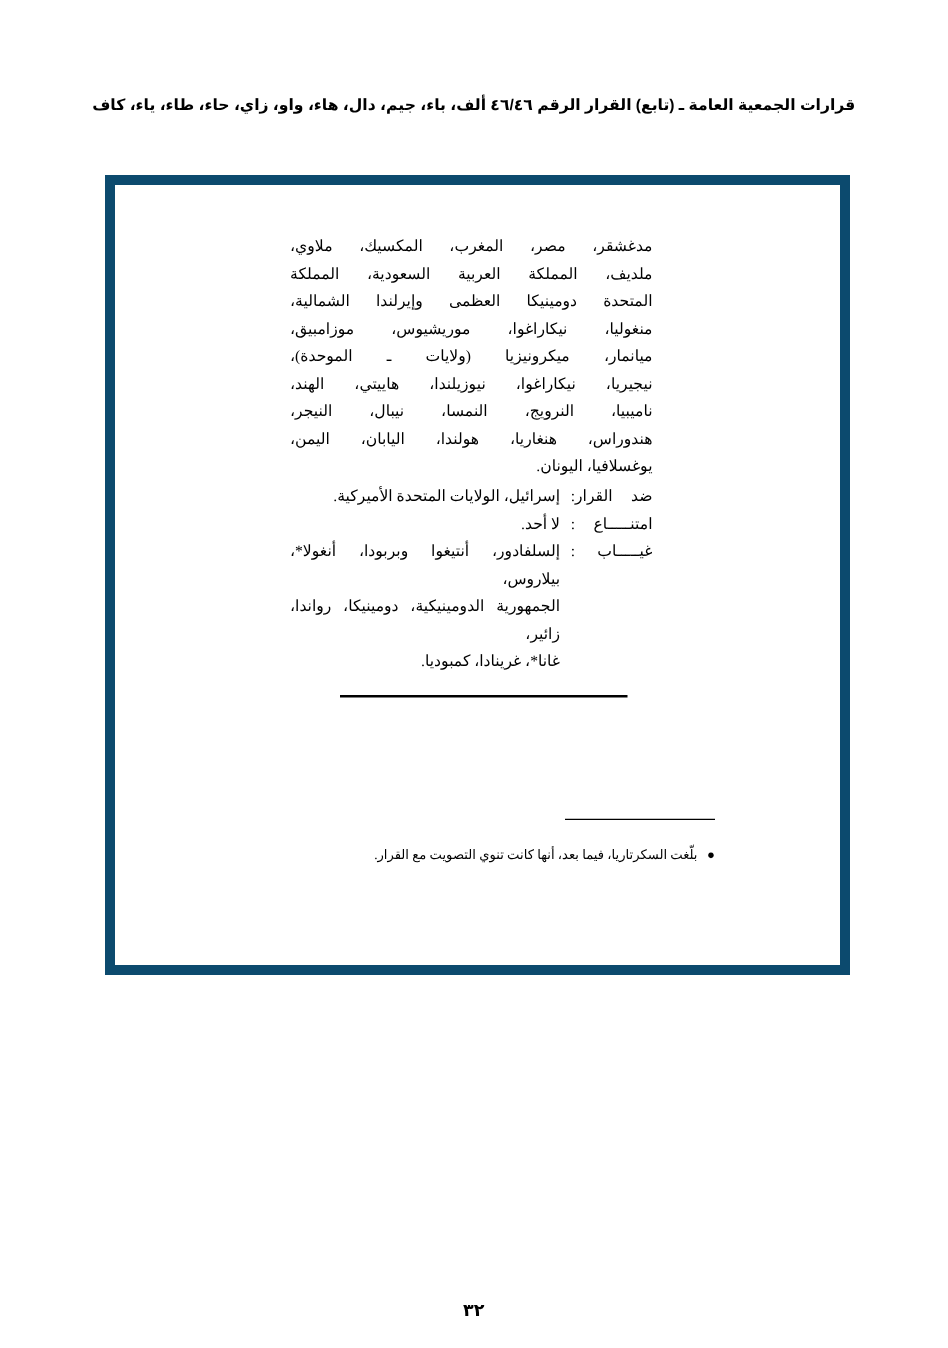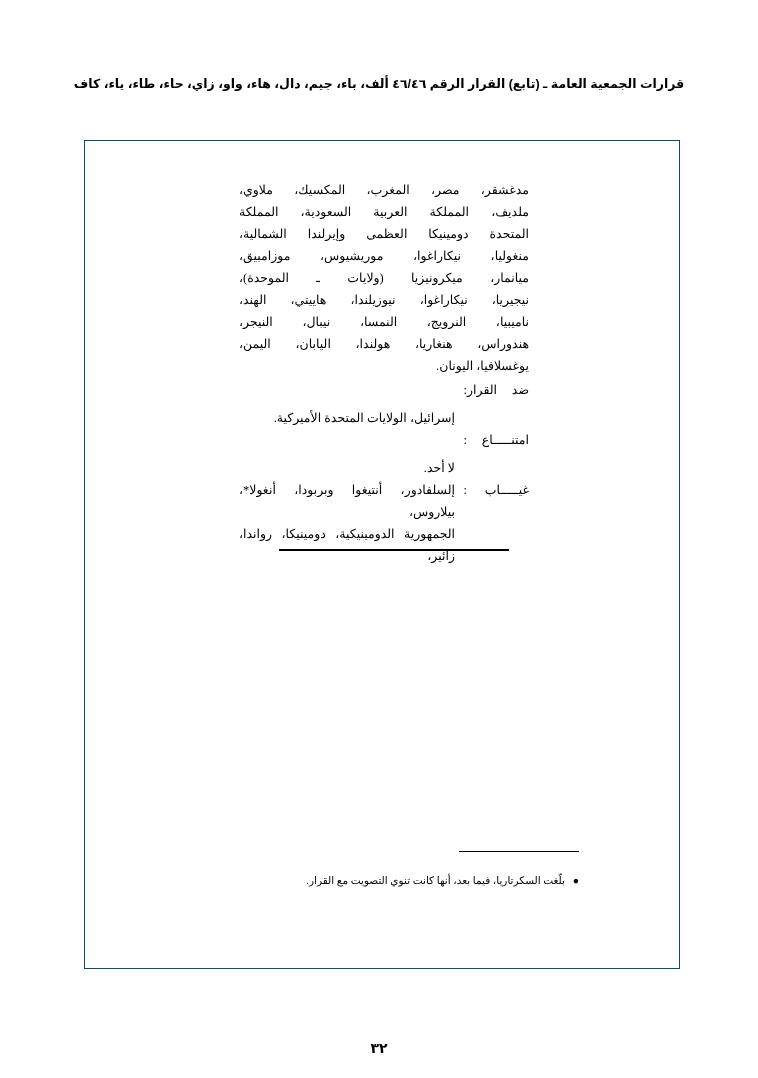--- a/index.html
+++ b/index.html
@@ -43,22 +43,22 @@
     font-weight: bold;
     font-size: 8.5px;
     direction: rtl;
     color: #000;
   }
   .frame {
     position: absolute;
     top: 140px;
     left: 84px;
     width: 596px;
-    height: 829px;
-    border: 1px solid #0c4a6e;
+    height: 640px;
+    border: 8px solid #0c4a6e;
     box-sizing: border-box;
     background: #ffffff;
   }
   .body-col {
     position: absolute;
     top: 38px;
     right: 150px;
     width: 290px;
     direction: rtl;
     text-align: justify;
@@ -96,21 +96,20 @@
     flex: 0 0 12px;
     text-align: center;
   }
   .vote-value {
     flex: 1 1 auto;
     text-align: justify;
     text-align-last: right;
   }
   .vote-value.rtl-right {
     text-align: left;
-    margin-top: 28px;
   }
   .rule {
     position: absolute;
     top: 408px;
     right: 170px;
     width: 230px;
     height: 0;
     border-top: 2px solid #000;
   }
   .footnote-rule {
@@ -185,20 +184,21 @@
           <div class="vote-colon">:</div>
           <div class="vote-value rtl-right">لا أحد.</div>
         </div>
 
         <div class="vote-row">
           <div class="vote-label">غيـــــاب</div>
           <div class="vote-colon">:</div>
           <div class="vote-value">
             <div>إلسلفادور، أنتيغوا وبربودا، أنغولا*، بيلاروس،</div>
             <div>الجمهورية الدومينيكية، دومينيكا، رواندا، زائير،</div>
+            <div style="text-align-last:right">غانا*، غرينادا، كمبوديا.</div>
           </div>
         </div>
 
       </div>
     </div>
 
     <div class="rule"></div>
 
     <div class="footnote-rule"></div>
 

